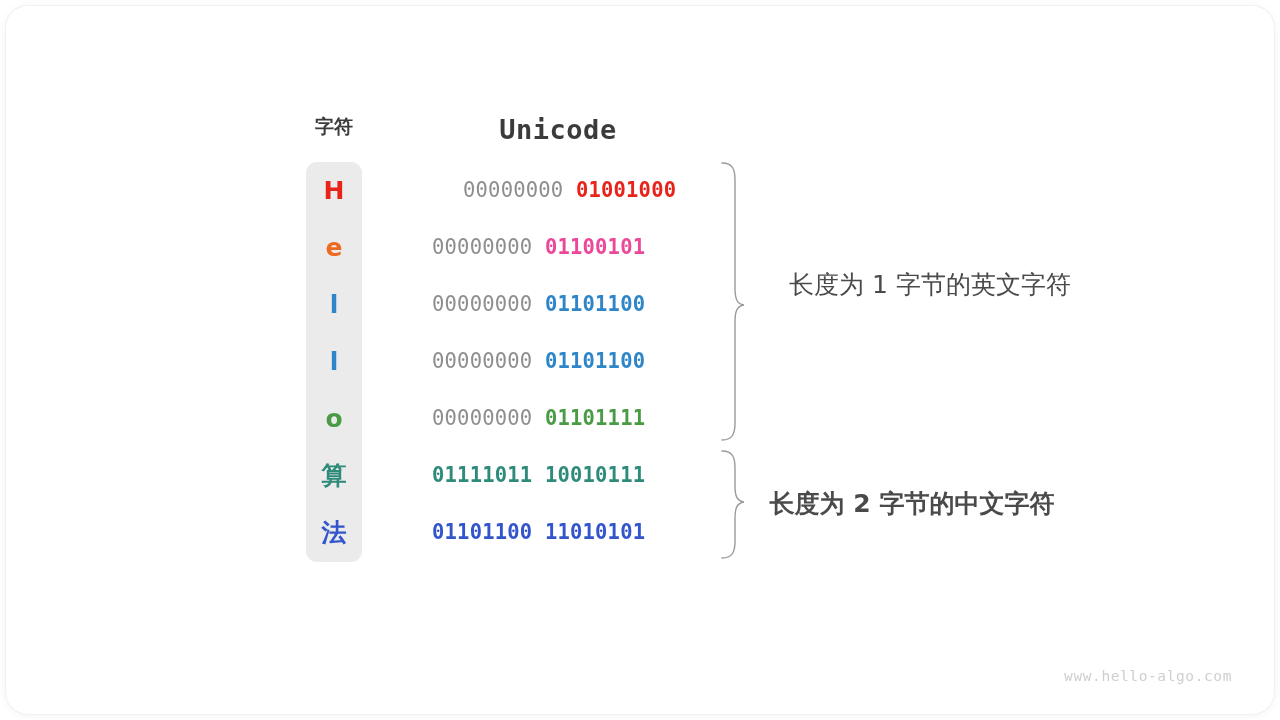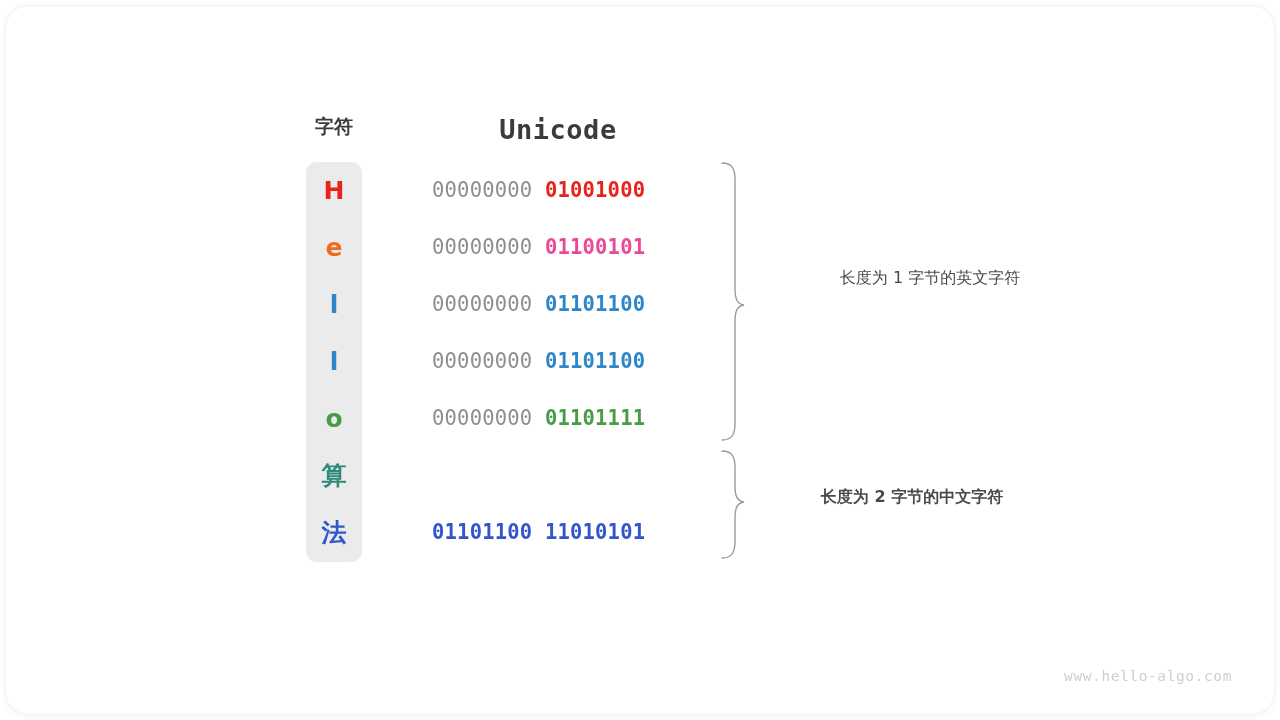--- a/index.html
+++ b/index.html
@@ -113,21 +113,21 @@
     pointer-events: none;
   }
 
   
   .annotation {
     position: absolute;
     text-align: center;
     font-family: "DejaVu Sans", "Liberation Sans", sans-serif;
   }
   .ann-main {
-    font-size: 16px;
+    font-size: 25px;
     color: #4a4a4a;
     white-space: nowrap;
   }
   .ann-sub {
     font-size: 20px;
     color: #8e8e8e;
     white-space: nowrap;
     margin-top: 7px;
   }
   #annotation-1 {
@@ -166,34 +166,37 @@
   <div id="char-column"></div>
 
   <div class="char-cell" style="top:162px;color:#E8231A;">H</div>
   <div class="char-cell" style="top:219px;color:#EE6A1F;">e</div>
   <div class="char-cell" style="top:276px;color:#2E86C8;">l</div>
   <div class="char-cell" style="top:333px;color:#2E86C8;">l</div>
   <div class="char-cell" style="top:390px;color:#4A9B45;">o</div>
   <div class="char-cell" style="top:447px;color:#2E8B7A;">算</div>
   <div class="char-cell" style="top:504px;color:#3355CC;">法</div>
 
-  <div class="bin-row" style="top:162px;">
+  <div class="bin-row" style="top:162px;margin-left:31px;">
     <span class="bin-hi">00000000</span><span class="bin-hi">&nbsp;</span><span class="bin-lo" style="color:#E8231A;">01001000</span>
   </div>
   <div class="bin-row" style="top:219px;">
     <span class="bin-hi">00000000</span><span class="bin-hi">&nbsp;</span><span class="bin-lo" style="color:#ec4899;">01100101</span>
   </div>
   <div class="bin-row" style="top:276px;">
     <span class="bin-hi">00000000</span><span class="bin-hi">&nbsp;</span><span class="bin-lo" style="color:#2E86C8;">01101100</span>
   </div>
   <div class="bin-row" style="top:333px;">
     <span class="bin-hi">00000000</span><span class="bin-hi">&nbsp;</span><span class="bin-lo" style="color:#2E86C8;">01101100</span>
   </div>
   <div class="bin-row" style="top:390px;">
     <span class="bin-hi">00000000</span><span class="bin-hi">&nbsp;</span><span class="bin-lo" style="color:#4A9B45;">01101111</span>
+  </div>
+  <div class="bin-row" style="top:447px;">
+    <span class="bin-lo" style="color:#2E8B7A;">01111011 10010111</span>
   </div>
   <div class="bin-row" style="top:504px;">
     <span class="bin-lo" style="color:#3355CC;">01101100 11010101</span>
   </div>
 
   <svg id="brace-layer" viewBox="0 0 1280 720" width="1280" height="720" xmlns="http://www.w3.org/2000/svg">
     <g fill="none" stroke="#9a9a9a" stroke-width="1.4" stroke-linecap="round">
       <path d="
         M 722 163
         C 733 163 735 170 735 180

